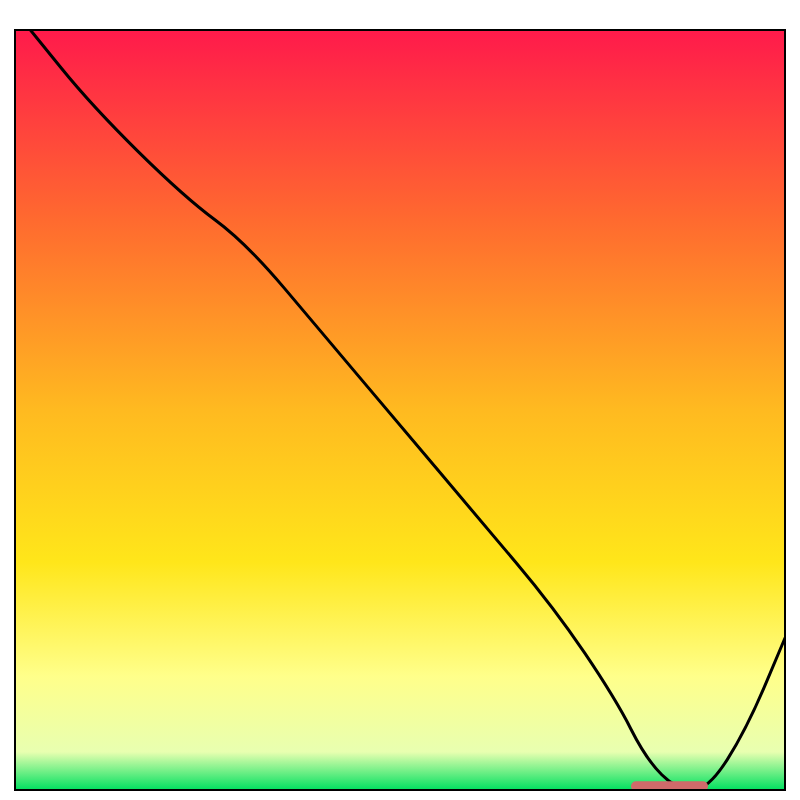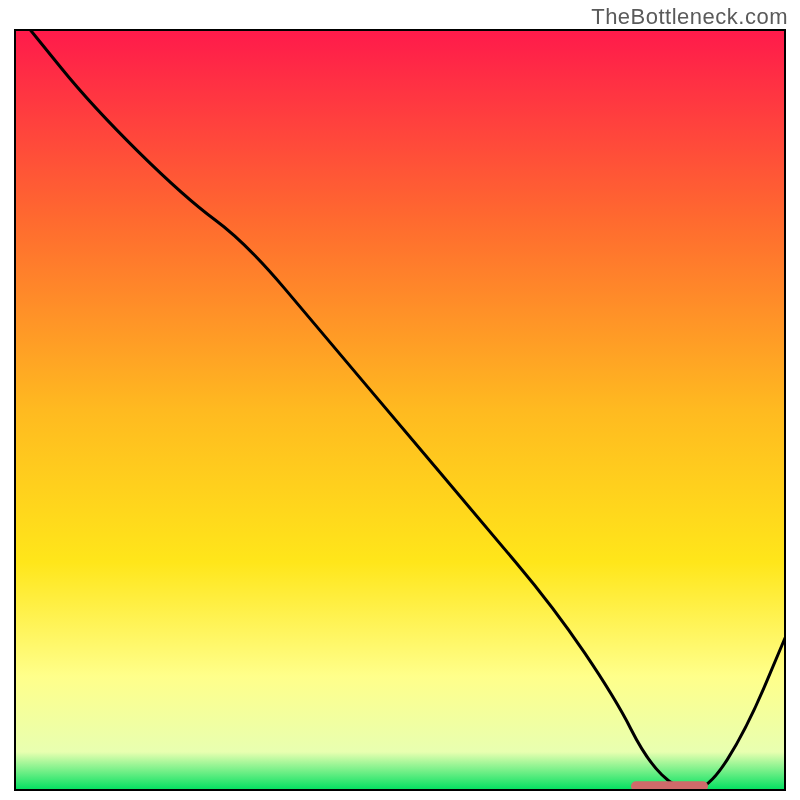--- a/index.html
+++ b/index.html
@@ -28,21 +28,20 @@
   }
   svg {
     display: block;
   }
 </style>
 </head>
 <body>
 
 <div class="stage">
 
-  <div class="watermark">TheBottleneck.com</div>
 
   <svg id="chart-svg" width="800" height="800" viewBox="0 0 800 800">
     <defs>
       <linearGradient id="bg-grad" x1="0" y1="0" x2="0" y2="1">
           <stop offset="0%" stop-color="#ff1a4b"></stop>
           <stop offset="25%" stop-color="#ff6a2f"></stop>
           <stop offset="50%" stop-color="#ffba20"></stop>
           <stop offset="70%" stop-color="#ffe61a"></stop>
           <stop offset="85%" stop-color="#ffff8a"></stop>
           <stop offset="95%" stop-color="#e8ffb0"></stop>

